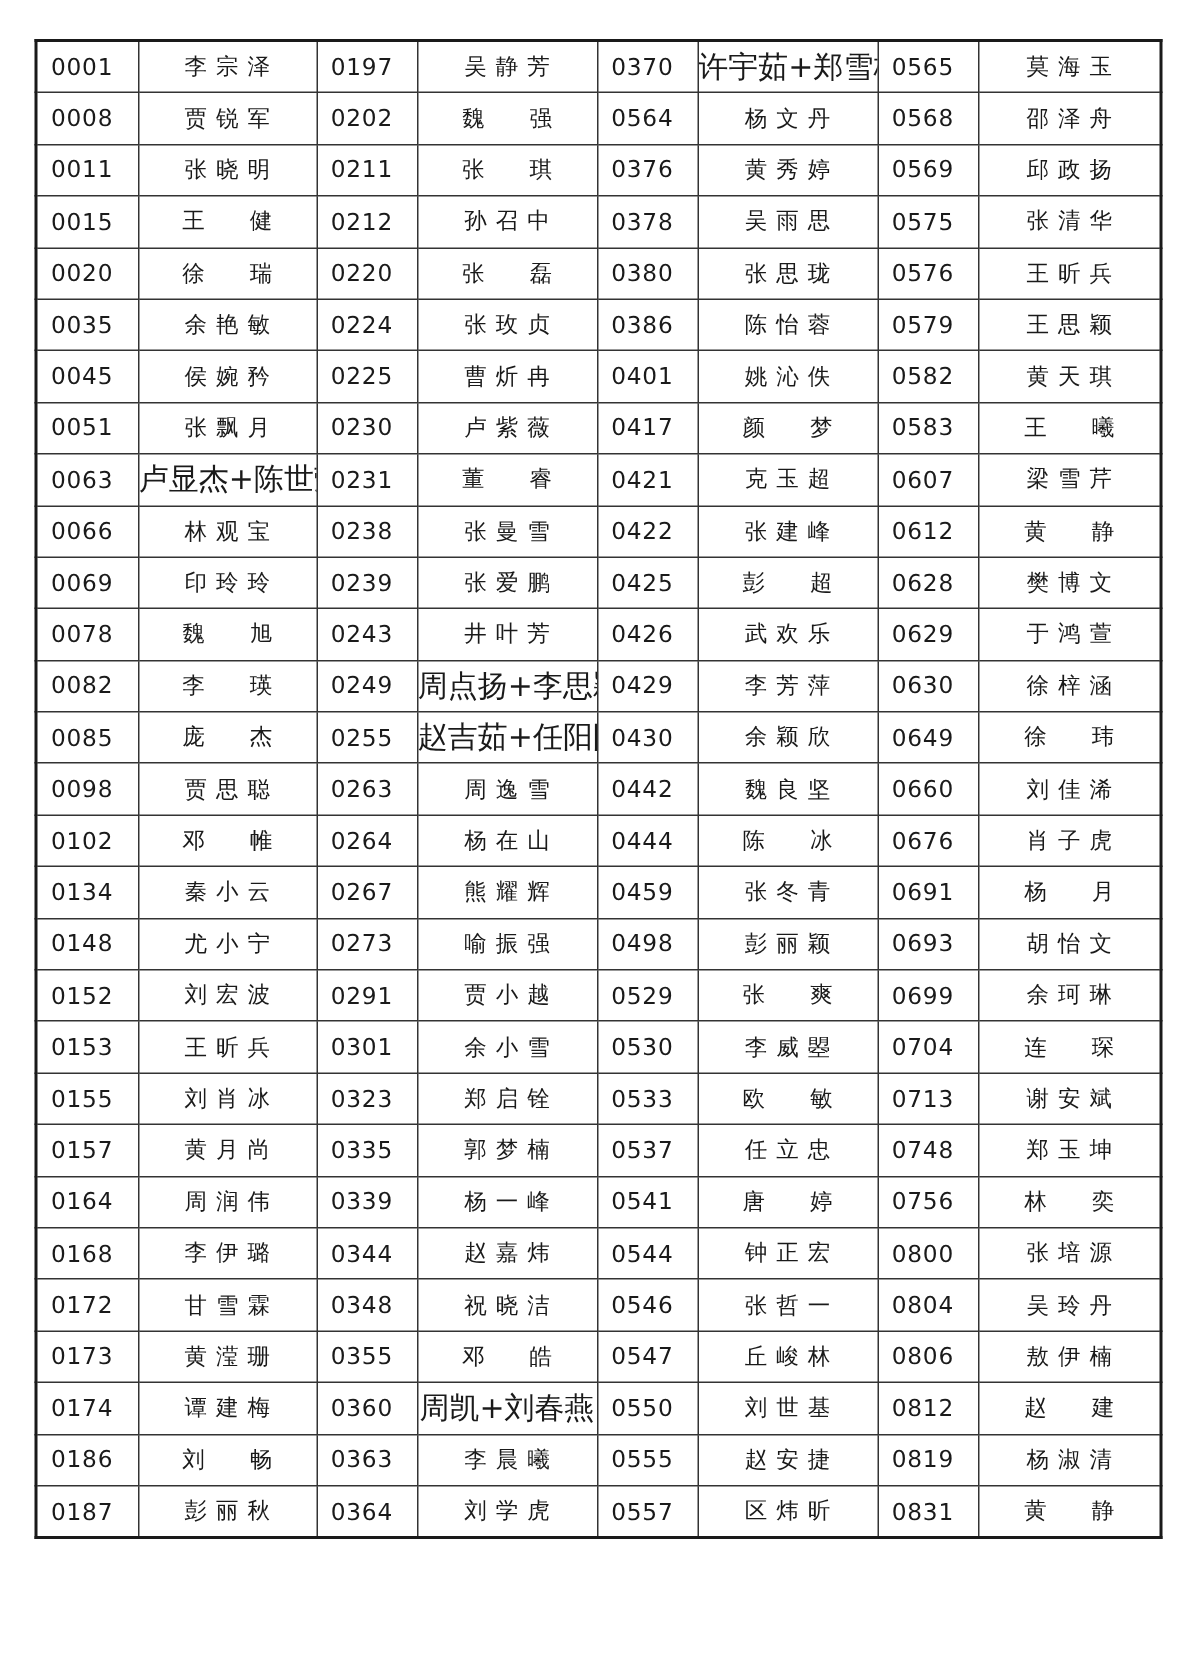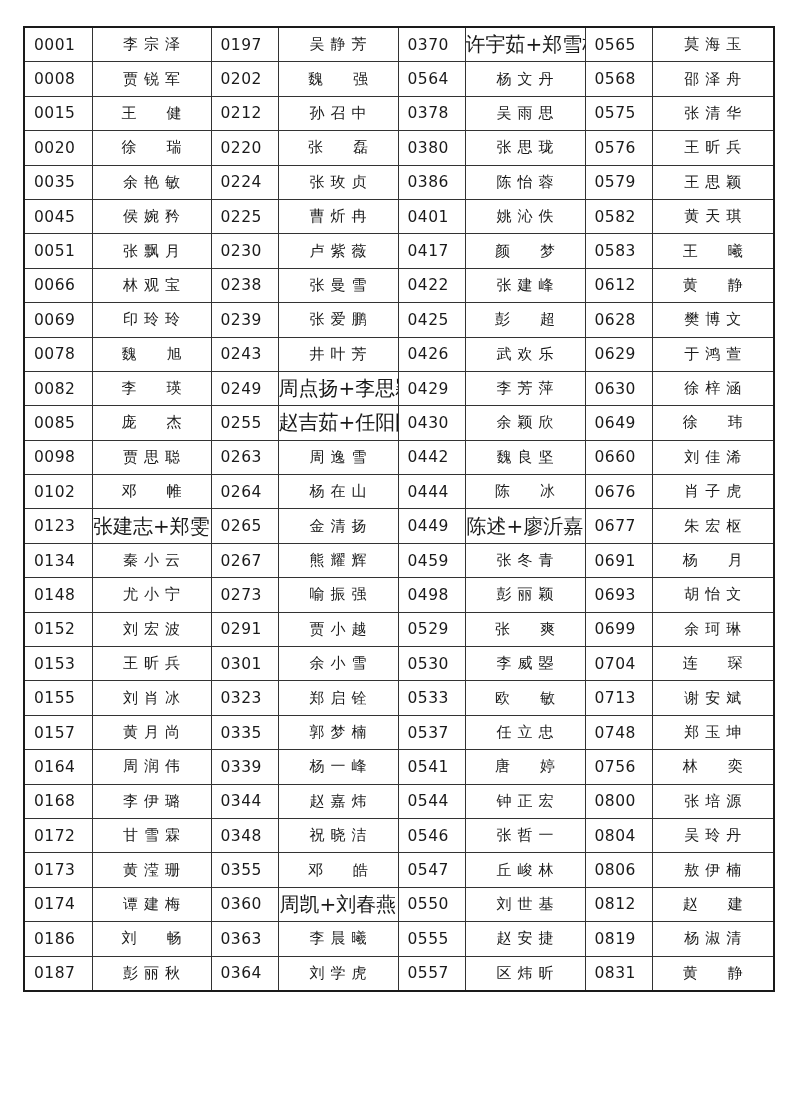--- a/index.html
+++ b/index.html
@@ -49,20 +49,30 @@
           <td class="num">0008</td>
           <td class="name n3"><span>贾锐军</span></td>
           <td class="num sep">0202</td>
           <td class="name n2"><span>魏强</span></td>
           <td class="num sep">0564</td>
           <td class="name n3"><span>杨文丹</span></td>
           <td class="num sep">0568</td>
           <td class="name n3"><span>邵泽舟</span></td>
         </tr>
         <tr>
+          <td class="num">0011</td>
+          <td class="name n3"><span>张晓明</span></td>
+          <td class="num sep">0211</td>
+          <td class="name n2"><span>张琪</span></td>
+          <td class="num sep">0376</td>
+          <td class="name n3"><span>黄秀婷</span></td>
+          <td class="num sep">0569</td>
+          <td class="name n3"><span>邱政扬</span></td>
+        </tr>
+        <tr>
           <td class="num">0015</td>
           <td class="name n2"><span>王健</span></td>
           <td class="num sep">0212</td>
           <td class="name n3"><span>孙召中</span></td>
           <td class="num sep">0378</td>
           <td class="name n3"><span>吴雨思</span></td>
           <td class="num sep">0575</td>
           <td class="name n3"><span>张清华</span></td>
         </tr>
         <tr>
@@ -99,20 +109,30 @@
           <td class="num">0051</td>
           <td class="name n3"><span>张飘月</span></td>
           <td class="num sep">0230</td>
           <td class="name n3"><span>卢紫薇</span></td>
           <td class="num sep">0417</td>
           <td class="name n2"><span>颜梦</span></td>
           <td class="num sep">0583</td>
           <td class="name n2"><span>王曦</span></td>
         </tr>
         <tr>
+          <td class="num">0063</td>
+          <td class="name combo"><span>卢显杰+陈世荣</span></td>
+          <td class="num sep">0231</td>
+          <td class="name n2"><span>董睿</span></td>
+          <td class="num sep">0421</td>
+          <td class="name n3"><span>克玉超</span></td>
+          <td class="num sep">0607</td>
+          <td class="name n3"><span>梁雪芹</span></td>
+        </tr>
+        <tr>
           <td class="num">0066</td>
           <td class="name n3"><span>林观宝</span></td>
           <td class="num sep">0238</td>
           <td class="name n3"><span>张曼雪</span></td>
           <td class="num sep">0422</td>
           <td class="name n3"><span>张建峰</span></td>
           <td class="num sep">0612</td>
           <td class="name n2"><span>黄静</span></td>
         </tr>
         <tr>
@@ -169,30 +189,20 @@
           <td class="num">0102</td>
           <td class="name n2"><span>邓帷</span></td>
           <td class="num sep">0264</td>
           <td class="name n3"><span>杨在山</span></td>
           <td class="num sep">0444</td>
           <td class="name n2"><span>陈冰</span></td>
           <td class="num sep">0676</td>
           <td class="name n3"><span>肖子虎</span></td>
         </tr>
         <tr>
-          <td class="num">0123</td>
-          <td class="name combo"><span>张建志+郑雯</span></td>
-          <td class="num sep">0265</td>
-          <td class="name n3"><span>金清扬</span></td>
-          <td class="num sep">0449</td>
-          <td class="name combo"><span>陈述+廖沂嘉</span></td>
-          <td class="num sep">0677</td>
-          <td class="name n3"><span>朱宏枢</span></td>
-        </tr>
-        <tr>
           <td class="num">0134</td>
           <td class="name n3"><span>秦小云</span></td>
           <td class="num sep">0267</td>
           <td class="name n3"><span>熊耀辉</span></td>
           <td class="num sep">0459</td>
           <td class="name n3"><span>张冬青</span></td>
           <td class="num sep">0691</td>
           <td class="name n2"><span>杨月</span></td>
         </tr>
         <tr>

